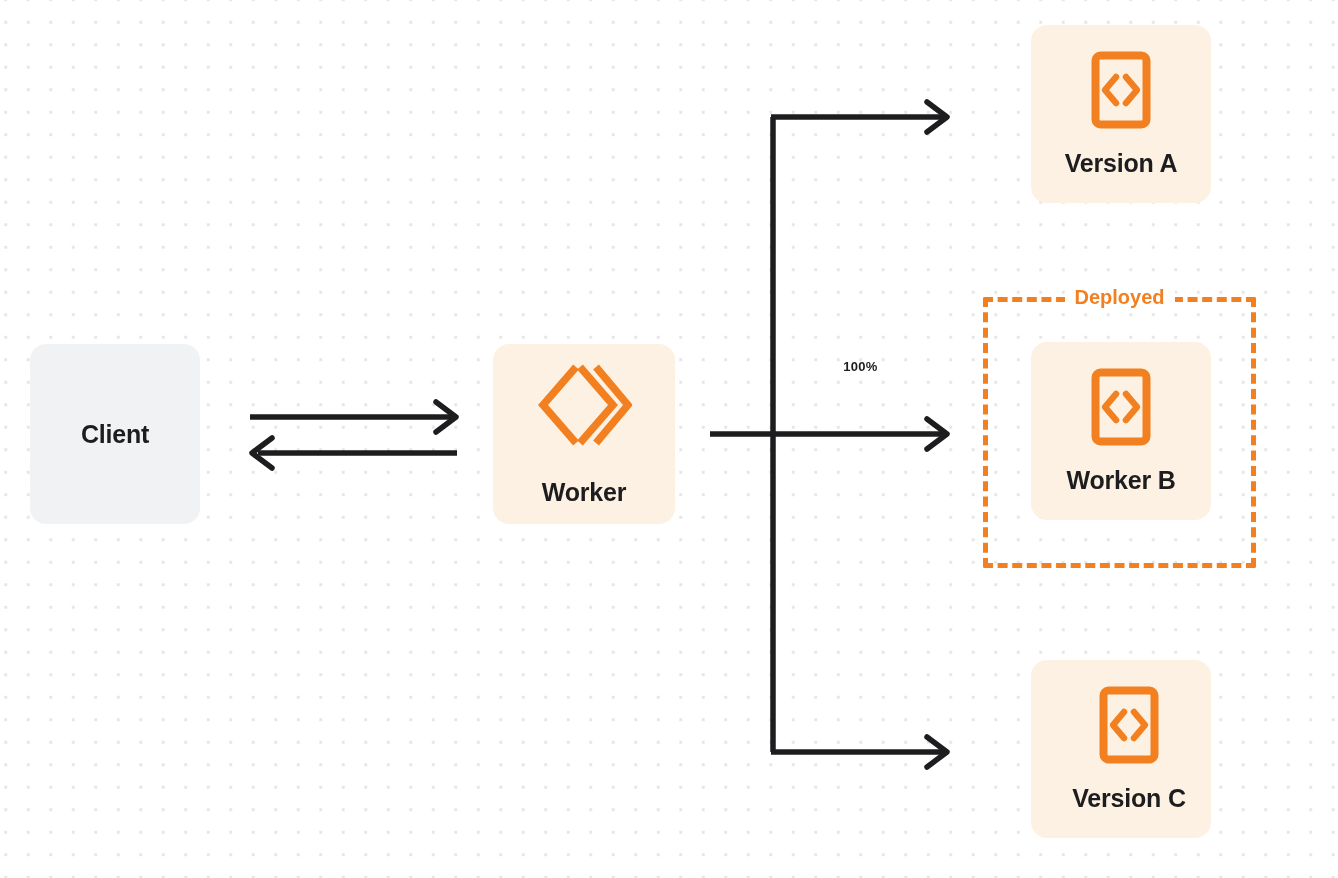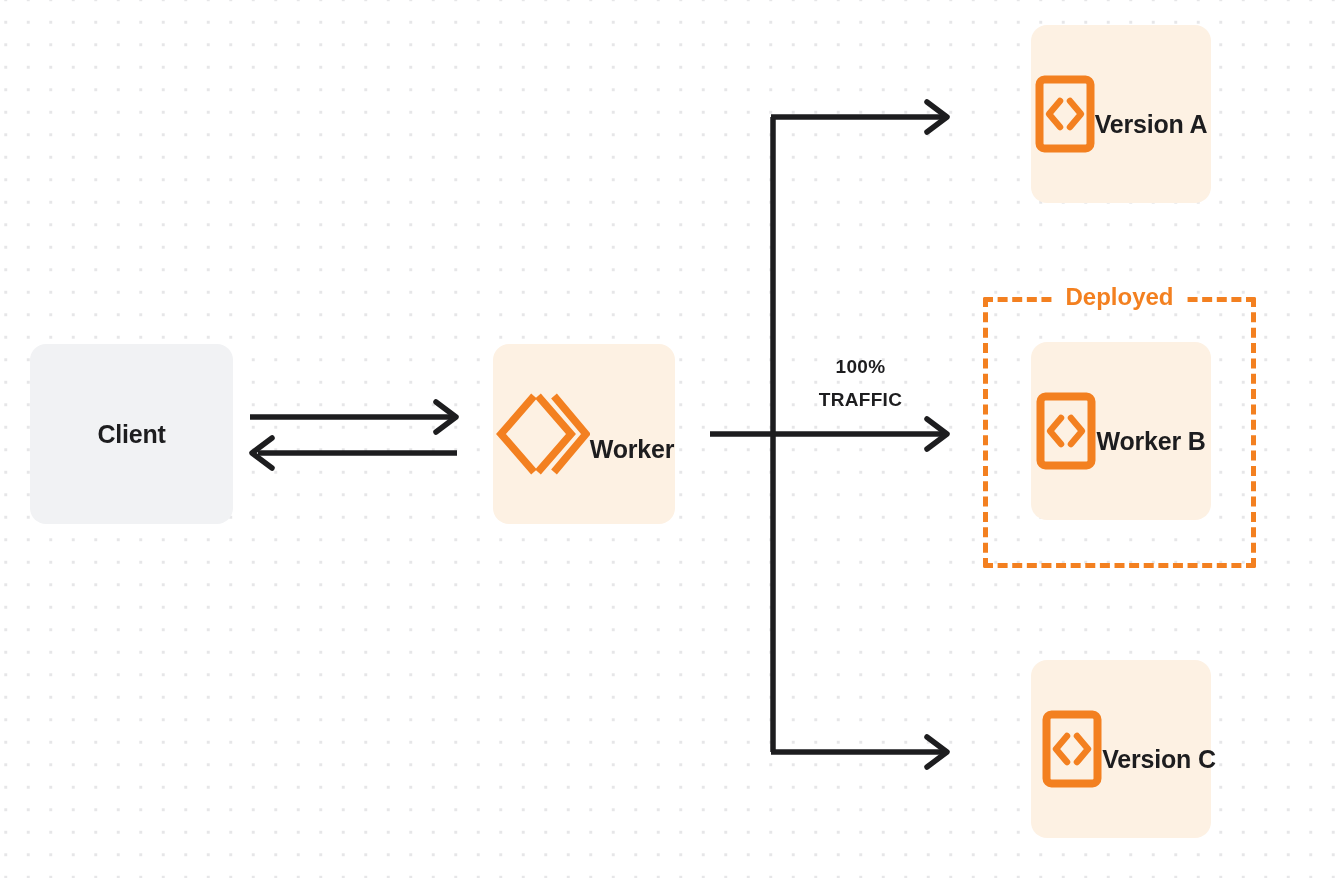--- a/index.html
+++ b/index.html
@@ -19,36 +19,36 @@
   .canvas {
     position: absolute;
     inset: 0;
     width: 1338px;
     height: 878px;
   }
   .node {
     position: absolute;
     border-radius: 16px;
     display: flex;
-    flex-direction: row;
+    flex-direction: column;
     align-items: center;
     justify-content: center;
   }
   .node-label {
     font-size: 25px;
     font-weight: bold;
     color: #1d1d1f;
     letter-spacing: -0.2px;
     white-space: nowrap;
   }
   
   #client-node {
     left: 30px;
     top: 344px;
-    width: 203px;
+    width: 170px;
     height: 180px;
     background: #f1f2f4;
   }
   
   #worker-node {
     left: 493px;
     top: 344px;
     width: 182px;
     height: 180px;
     background: #fdf1e3;
@@ -79,35 +79,35 @@
     border-radius: 2px;
   }
   #deployed-label {
     position: absolute;
     left: 50%;
     top: -5px;
     transform: translate(-50%, -50%);
     background: #ffffff;
     padding: 0 10px;
     color: #f38020;
-    font-size: 24px;
+    font-size: 20px;
     font-weight: bold;
     line-height: 26px;
     white-space: nowrap;
   }
 
   
   #traffic-label {
     position: absolute;
     left: 783px;
     top: 350px;
     width: 155px;
     text-align: center;
     color: #1d1d1f;
-    font-size: 19px;
+    font-size: 13px;
     font-weight: bold;
     line-height: 33px;
     letter-spacing: 0.3px;
   }
   #traffic-label .tl-line { display: block; }
 
   .edges {
     position: absolute;
     left: 0; top: 0;
     width: 1338px;
@@ -149,21 +149,20 @@
 
       <g>
         <line x1="771" y1="752" x2="943" y2="752"></line>
         <polyline points="927,737 947,752 927,767" stroke-linecap="round" stroke-linejoin="round"></polyline>
       </g>
     </g>
   </svg>
 
   <div id="traffic-label">
     <span class="tl-line">100%</span>
-    <span class="tl-line">TRAFFIC</span>
   </div>
 
   <div class="node" id="client-node">
     <span class="node-label">Client</span>
   </div>
 
   <div class="node" id="worker-node">
     <span>
       <svg class="icon-svg" width="96" height="86" viewBox="0 0 96 86" xmlns="http://www.w3.org/2000/svg">
         <g stroke="#f38020" stroke-width="7.5" fill="none" stroke-linecap="butt" stroke-linejoin="miter">

